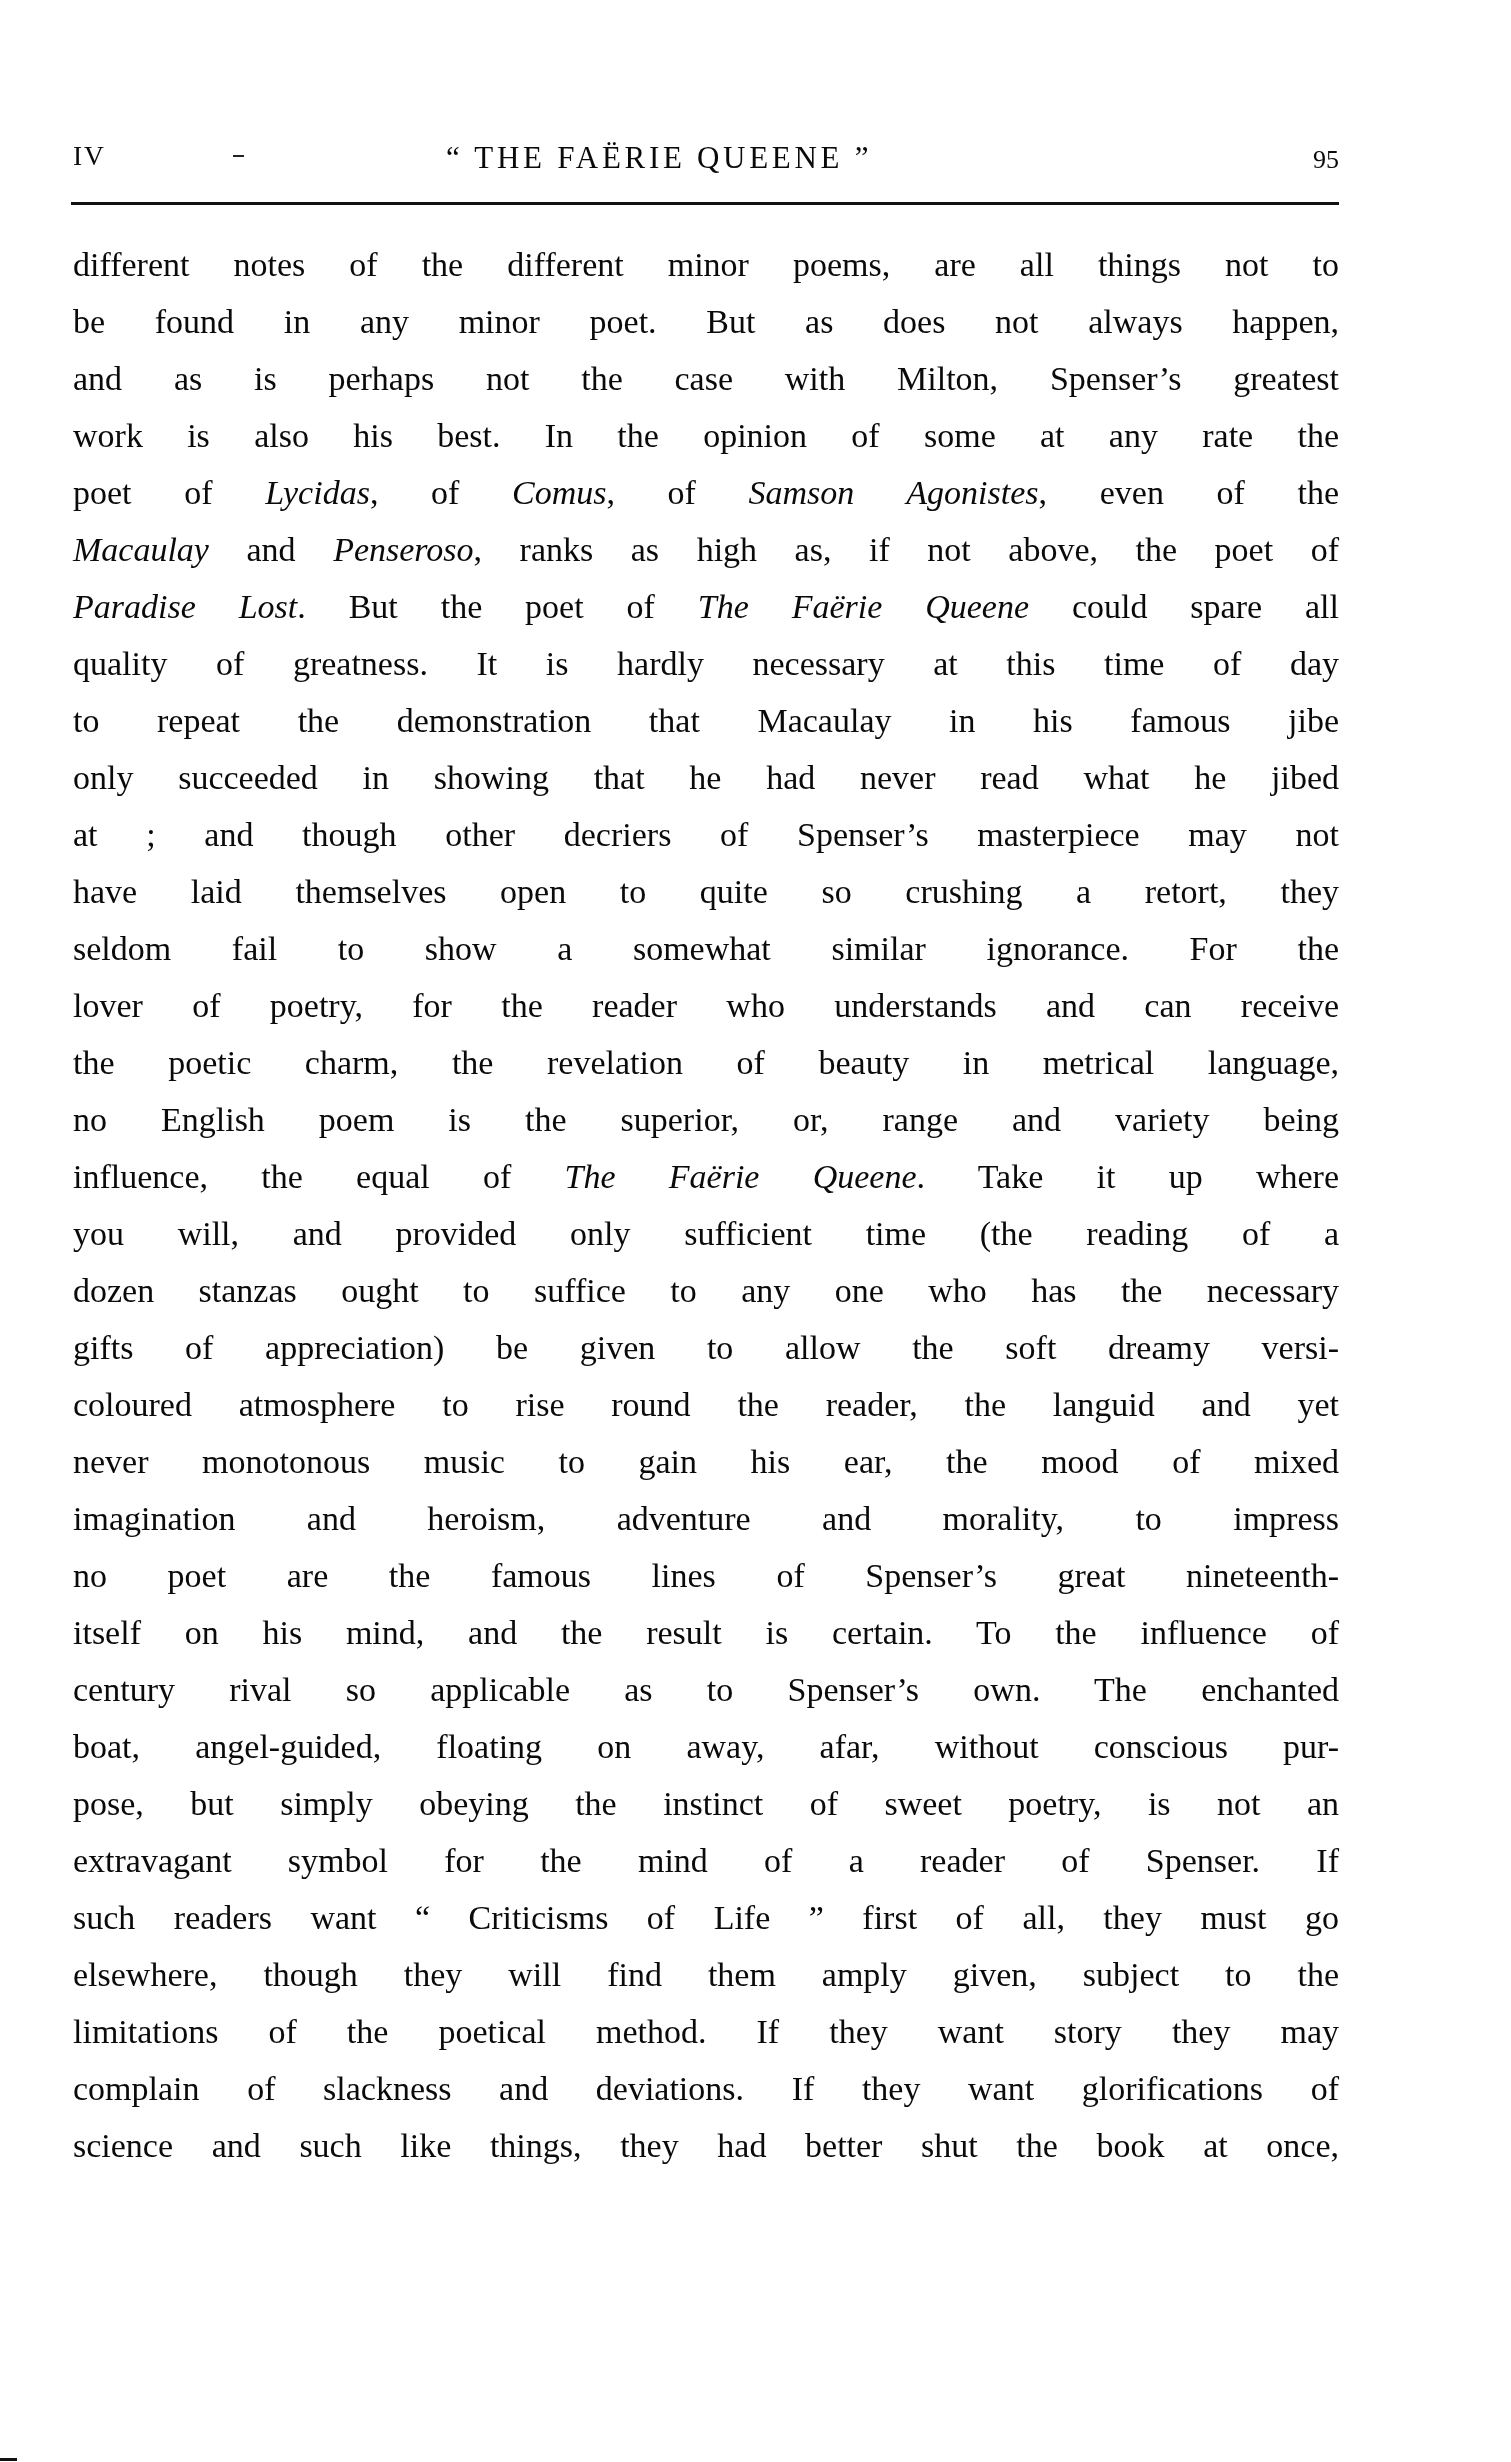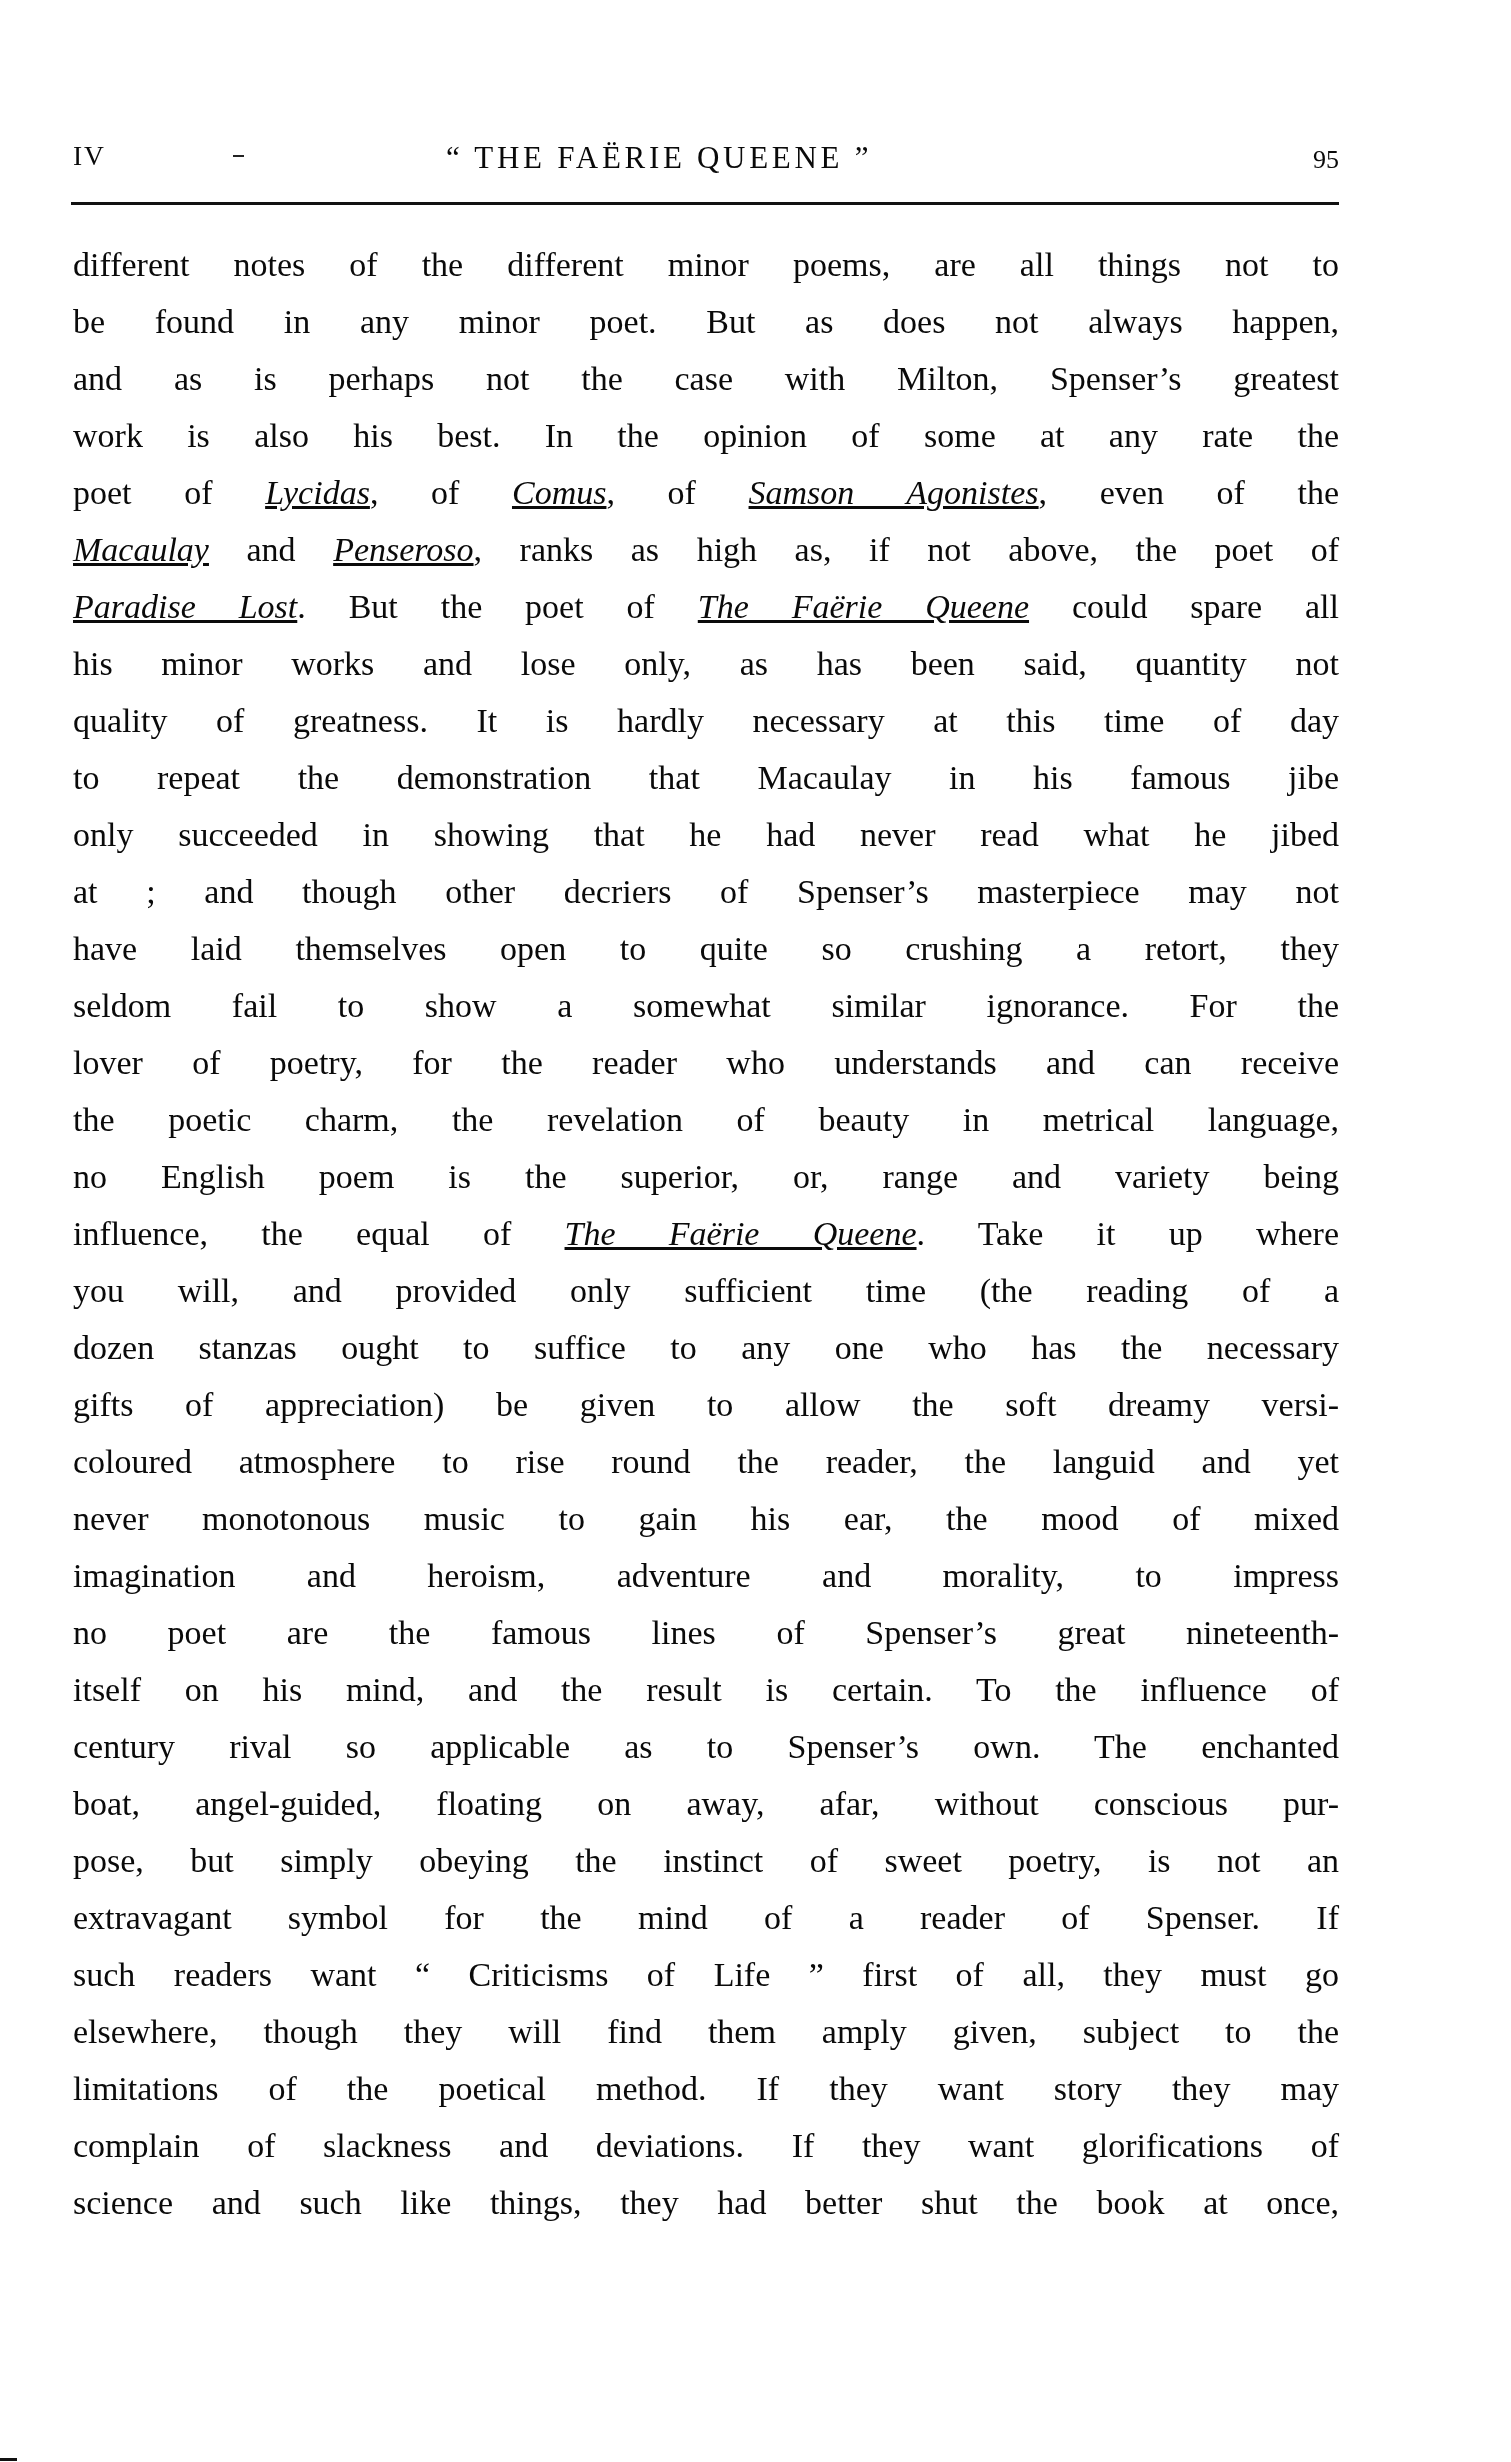--- a/index.html
+++ b/index.html
@@ -85,21 +85,20 @@
       text-align: justify;
       text-align-last: justify;
       white-space: nowrap;
       overflow: visible;
     }
     .line.last {
       text-align-last: justify;
     }
     .line i {
       font-style: italic;
-      text-decoration: underline;
     }
     .edge-mark {
       position: absolute;
       left: 0;
       top: 2458px;
       width: 16.5px;
       height: 2.7px;
       background: #111;
     }
   </style>
@@ -118,21 +117,20 @@
   <div class="head-rule"></div>
 
   <div class="body-text" id="body-text">
       <span class="line"><span>different notes of the different minor poems, are all things not to</span></span>
       <span class="line"><span>be found in any minor poet. But as does not always happen,</span></span>
       <span class="line"><span>and as is perhaps not the case with Milton, Spenser’s greatest</span></span>
       <span class="line"><span>work is also his best. In the opinion of some at any rate the</span></span>
       <span class="line"><span>poet of </span><i>Lycidas</i><span>, of </span><i>Comus</i><span>, of </span><i>Samson Agonistes</i><span>, even of the</span></span>
       <span class="line"><i>Macaulay</i><span> and </span><i>Penseroso</i><span>, ranks as high as, if not above, the poet of</span></span>
       <span class="line"><i>Paradise Lost</i><span>. But the poet of </span><i>The Faërie Queene</i><span> could spare all</span></span>
-      <span class="line"><span>his minor works and lose only, as has been said, quantity not</span></span>
       <span class="line"><span>quality of greatness. It is hardly necessary at this time of day</span></span>
       <span class="line"><span>to repeat the demonstration that Macaulay in his famous jibe</span></span>
       <span class="line"><span>only succeeded in showing that he had never read what he jibed</span></span>
       <span class="line"><span>at ; and though other decriers of Spenser’s masterpiece may not</span></span>
       <span class="line"><span>have laid themselves open to quite so crushing a retort, they</span></span>
       <span class="line"><span>seldom fail to show a somewhat similar ignorance. For the</span></span>
       <span class="line"><span>lover of poetry, for the reader who understands and can receive</span></span>
       <span class="line"><span>the poetic charm, the revelation of beauty in metrical language,</span></span>
       <span class="line"><span>no English poem is the superior, or, range and variety being</span></span>
       <span class="line"><span>influence, the equal of </span><i>The Faërie Queene</i><span>. Take it up where</span></span>

